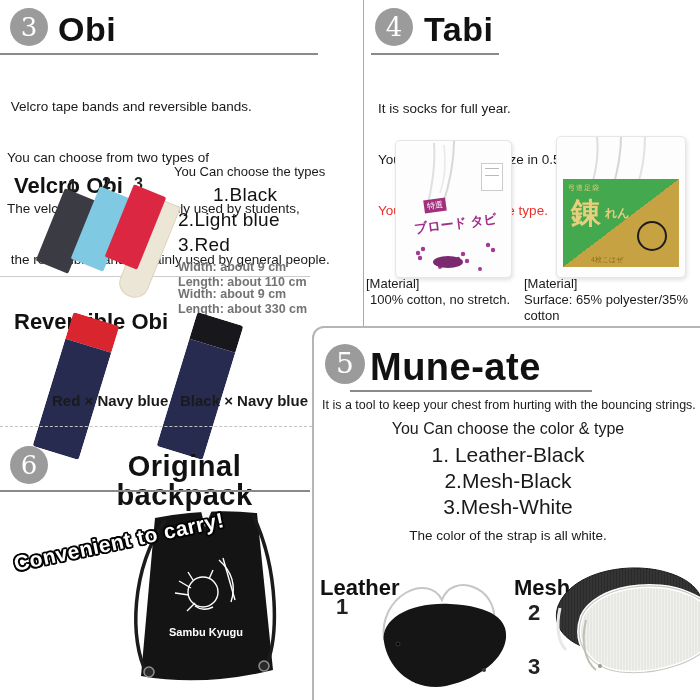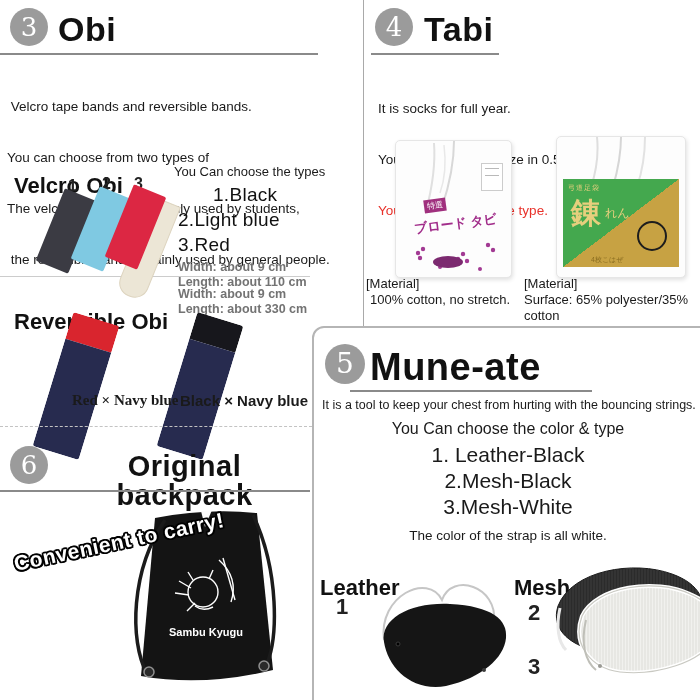--- a/index.html
+++ b/index.html
@@ -75,21 +75,21 @@
   </div>
 
   <div class="abs" style="left:52px;top:316px;width:48px;height:140px;transform:rotate(17deg);border-radius:3px;overflow:hidden;">
     <div style="height: 28px; background: rgb(217, 37, 46);"></div>
     <div style="height: 112px; background: rgb(39, 43, 79);"></div>
   </div>
   <div class="abs" style="left:176px;top:316px;width:48px;height:140px;transform:rotate(17deg);border-radius:3px;overflow:hidden;">
     <div style="height: 28px; background: rgb(23, 23, 28);"></div>
     <div style="height: 112px; background: rgb(39, 43, 79);"></div>
   </div>
-  <div class="abs band-label" style="left:72px;top:392px;font-family:Liberation Serif, serif;">Red × Navy blue</div>
+  <div class="abs band-label" style="left:52px;top:392px;">Red × Navy blue</div>
   <div class="abs band-label" style="left:180px;top:392px;">Black × Navy blue</div>
 </div>
 
 <div class="abs" style="left:0;top:426px;width:312px;border-top:1px dashed #c3c3c3;"></div>
 
 <div class="abs" style="left:363px;top:0;height:327px;border-left:1px solid #a9a9a9;"></div>
 
 <div class="abs" style="left:364px;top:0;width:336px;height:327px;">
   <div class="abs circle-num" style="left:11px;top:8px;">
     <span>4</span>
@@ -136,21 +136,21 @@
 
   <div class="abs pkg" style="left:192px;top:136px;width:128px;height:140px;">
     <svg width="128" height="52" viewBox="0 0 128 52">
       <path d="M40,0 C42,20 38,38 34,50" stroke="#dedede" stroke-width="2" fill="none"></path>
       <path d="M64,0 C64,18 60,36 56,50" stroke="#d6d6d6" stroke-width="2" fill="none"></path>
       <path d="M88,0 C88,20 84,38 80,50" stroke="#e2e2e2" stroke-width="2" fill="none"></path>
     </svg>
     <div class="abs" style="left:6px;top:42px;width:116px;height:88px;background:linear-gradient(to bottom right,#44a84e 0 50%,#c7a243 50% 100%);">
       <div class="abs" style="left:5px;top:4px;color:#e6cf7d;font-size:7px;letter-spacing:1px;">弓道足袋</div>
       <div class="abs" style="left:8px;top:14px;color:#e6cf7d;font-size:30px;font-weight:bold;font-family:'DejaVu Serif',serif;">錬</div>
-      <div class="abs" style="left:42px;top:26px;color:#e6cf7d;font-size:12px;">れん</div>
+      <div class="abs" style="left:42px;top:26px;color:#e6cf7d;font-size:12px;font-weight:bold;">れん</div>
       <div class="abs" style="right:12px;top:42px;width:26px;height:26px;border:2px solid #1d1d1d;border-radius:50%;"></div>
       <div class="abs" style="left:28px;bottom:2px;color:#8a6d20;font-size:7px;">4枚こはぜ</div>
     </div>
   </div>
   <div class="abs mat" style="left:160px;top:276px;">
     <div>[Material]</div>
     <div>Surface: 65% polyester/35% cotton</div>
     <div>Back and bottom: 100% cotton</div>
   </div>
 </div>

